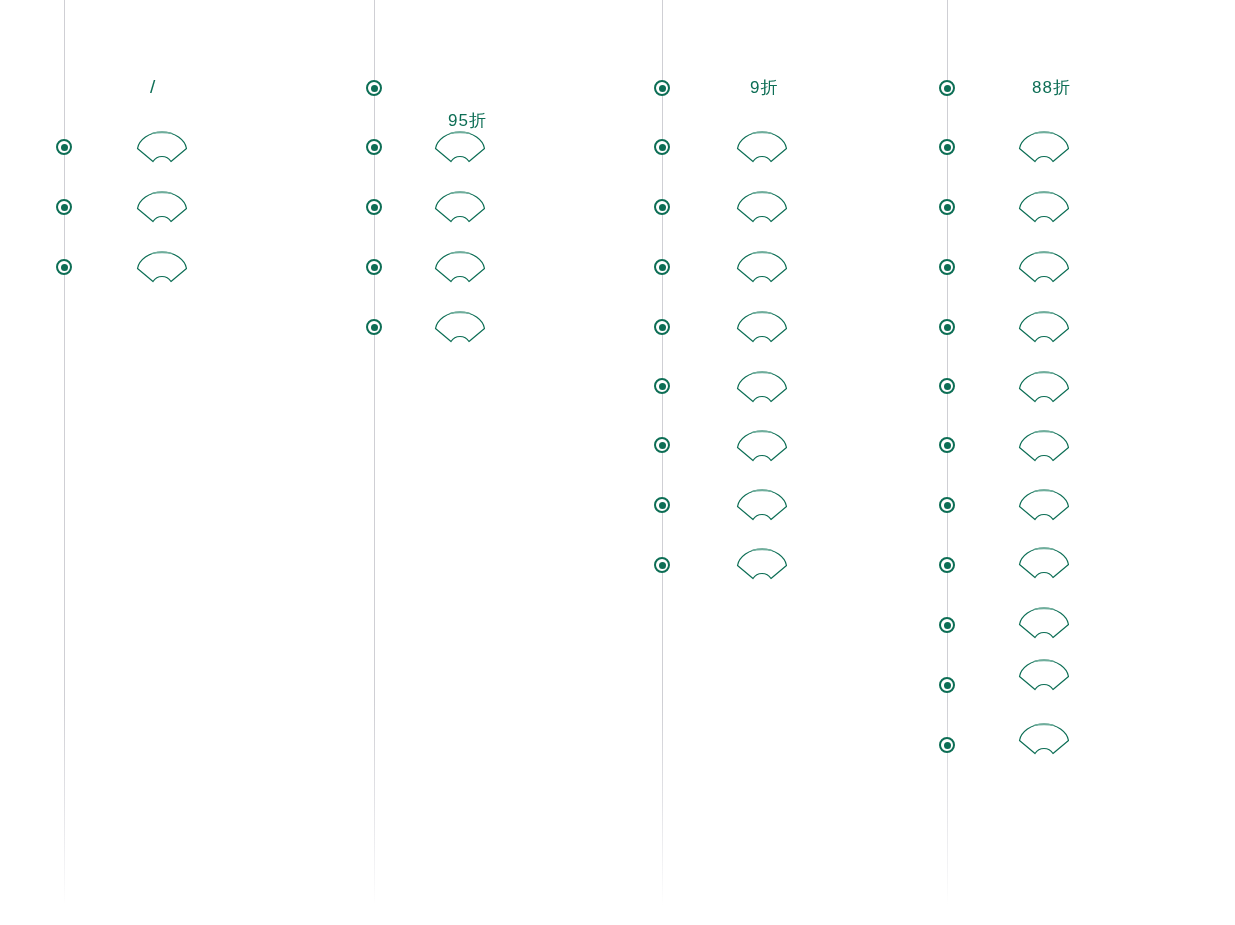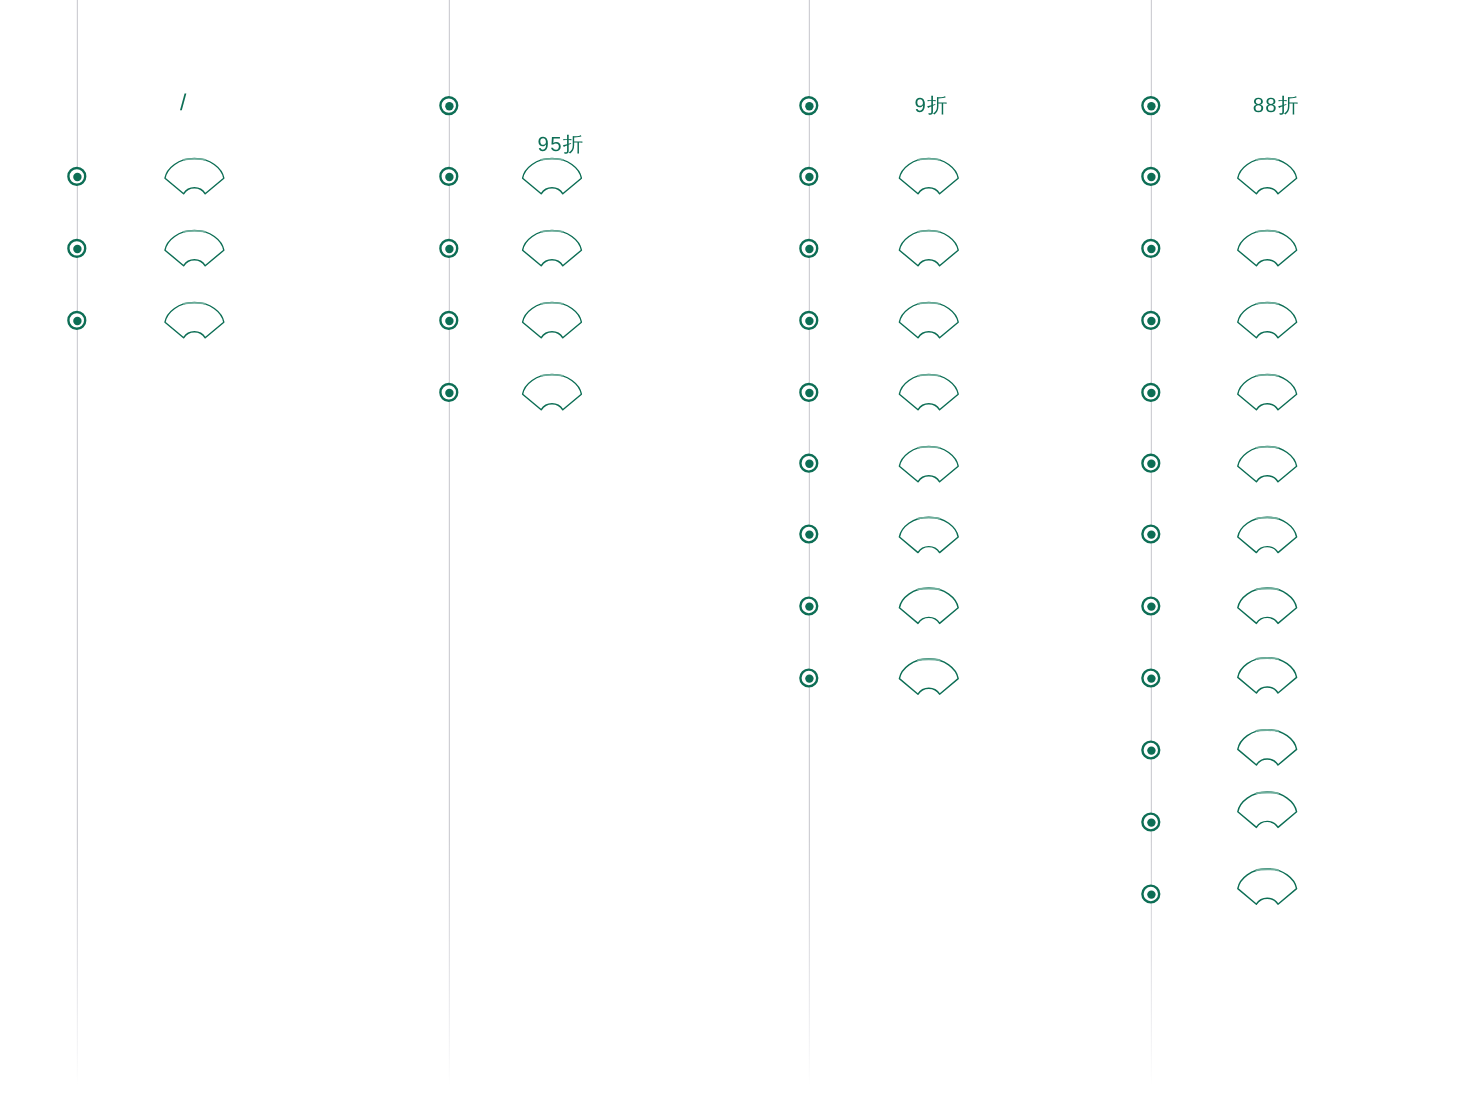--- a/index.html
+++ b/index.html
@@ -148,21 +148,21 @@
         </svg>
       </div>
       <div class="marker" style="left: 366px; top: 319px;"></div>
       <div class="fan" style="left: 434px; top: 309px;">
         <svg viewBox="0 0 52 36">
           <path d="M26 3 C 13 3, 3 11, 1.5 19.5 L 17 32.5 C 19.5 28.5, 22.5 27.5, 26 27.5 C 29.5 27.5, 32.5 28.5, 35 32.5 L 50.5 19.5 C 49 11, 39 3, 26 3 Z" fill="none" stroke="#0d6e55" stroke-width="1.2" stroke-linejoin="round"></path>
           <path d="M17 4.2 C 21 3.1, 31 3.1, 35 4.2" fill="none" stroke="#6fae9c" stroke-width="1.6" stroke-linecap="round"></path>
         </svg>
       </div>
     </div>
-    <div class="column" style="left: 12px;">
+    <div class="column" style="left: 0px;">
       <div class="rail" style="left: 662px;"></div>
       <div class="col-head" style="left: 750px; top: 79px;">9折</div>
       <div class="marker" style="left: 654px; top: 80px;"></div>
       <div class="marker" style="left: 654px; top: 139px;"></div>
       <div class="fan" style="left: 736px; top: 129px;">
         <svg viewBox="0 0 52 36">
           <path d="M26 3 C 13 3, 3 11, 1.5 19.5 L 17 32.5 C 19.5 28.5, 22.5 27.5, 26 27.5 C 29.5 27.5, 32.5 28.5, 35 32.5 L 50.5 19.5 C 49 11, 39 3, 26 3 Z" fill="none" stroke="#0d6e55" stroke-width="1.2" stroke-linejoin="round"></path>
           <path d="M17 4.2 C 21 3.1, 31 3.1, 35 4.2" fill="none" stroke="#6fae9c" stroke-width="1.6" stroke-linecap="round"></path>
         </svg>
       </div>
@@ -209,21 +209,21 @@
         </svg>
       </div>
       <div class="marker" style="left: 654px; top: 557px;"></div>
       <div class="fan" style="left: 736px; top: 546px;">
         <svg viewBox="0 0 52 36">
           <path d="M26 3 C 13 3, 3 11, 1.5 19.5 L 17 32.5 C 19.5 28.5, 22.5 27.5, 26 27.5 C 29.5 27.5, 32.5 28.5, 35 32.5 L 50.5 19.5 C 49 11, 39 3, 26 3 Z" fill="none" stroke="#0d6e55" stroke-width="1.2" stroke-linejoin="round"></path>
           <path d="M17 4.2 C 21 3.1, 31 3.1, 35 4.2" fill="none" stroke="#6fae9c" stroke-width="1.6" stroke-linecap="round"></path>
         </svg>
       </div>
     </div>
-    <div class="column" style="left: 16px; text-align: right;">
+    <div class="column" style="left: 4px; text-align: right;">
       <div class="rail" style="left: 943px;"></div>
       <div class="col-head" style="left: 1028px; top: 79px;">88折</div>
       <div class="marker" style="left: 935px; top: 80px;"></div>
       <div class="marker" style="left: 935px; top: 139px;"></div>
       <div class="fan" style="left: 1014px; top: 129px;">
         <svg viewBox="0 0 52 36">
           <path d="M26 3 C 13 3, 3 11, 1.5 19.5 L 17 32.5 C 19.5 28.5, 22.5 27.5, 26 27.5 C 29.5 27.5, 32.5 28.5, 35 32.5 L 50.5 19.5 C 49 11, 39 3, 26 3 Z" fill="none" stroke="#0d6e55" stroke-width="1.2" stroke-linejoin="round"></path>
           <path d="M17 4.2 C 21 3.1, 31 3.1, 35 4.2" fill="none" stroke="#6fae9c" stroke-width="1.6" stroke-linecap="round"></path>
         </svg>
       </div>

